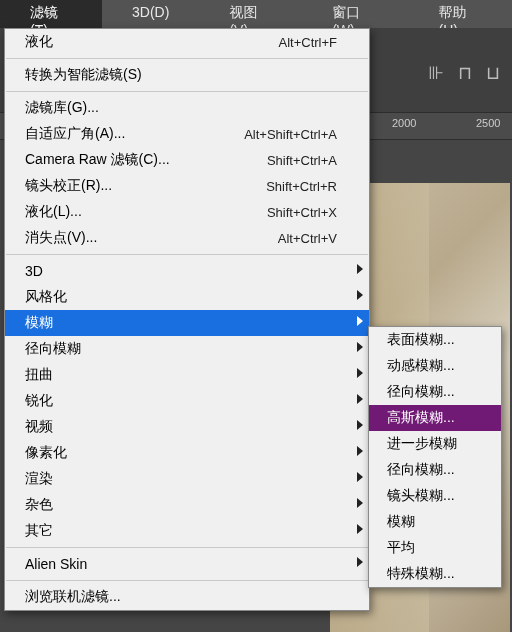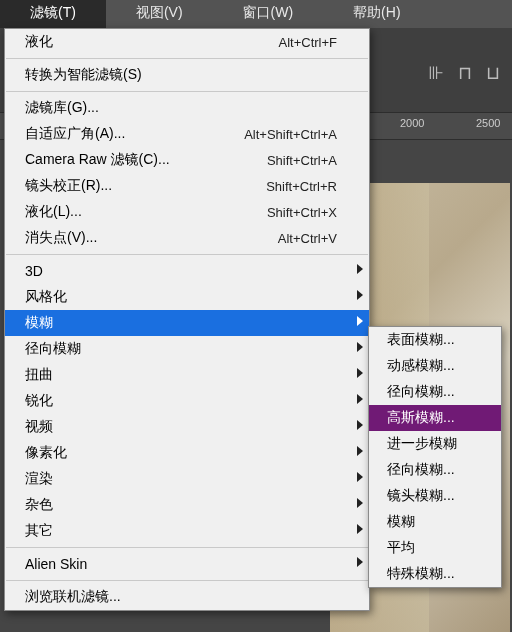--- a/index.html
+++ b/index.html
@@ -29,29 +29,30 @@
 <body>
 
 <div class="workspace">
   <div class="ruler-area">
     <div class="opt-icons">
       <span>⊪</span>
       <span>⊓</span>
       <span>⊔</span>
     </div>
     <div class="ruler">
-      <span class="ruler-tick" style="left:400px">2000</span>
+      <span class="ruler-tick" style="left:392px">2000</span>
       <span class="ruler-tick" style="left:476px">2500</span>
     </div>
   </div>
   <div class="canvas-img"></div>
 </div>
 
 <div class="menubar" id="menubar">
     <div class="menubar-item active">滤镜(T)</div>
+    <div class="menubar-item">3D(D)</div>
     <div class="menubar-item">视图(V)</div>
     <div class="menubar-item">窗口(W)</div>
     <div class="menubar-item">帮助(H)</div>
   </div>
 
 <div class="dropdown" id="dropdown">
     <div class="row">
       <span class="lbl">液化</span>
       <span class="sc">Alt+Ctrl+F</span>
     </div>

